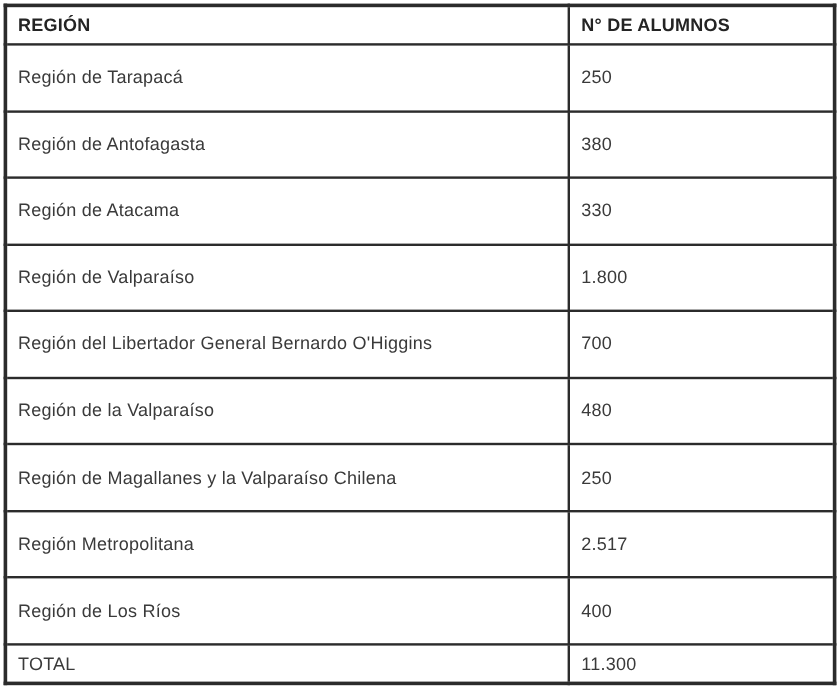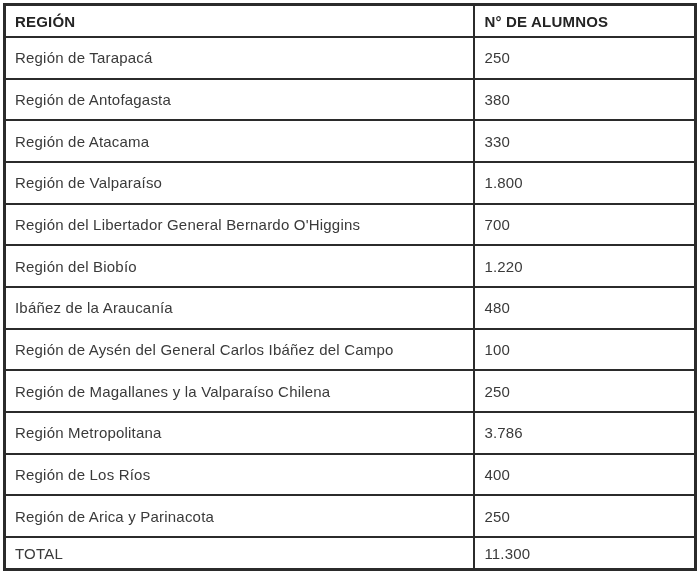--- a/index.html
+++ b/index.html
@@ -80,46 +80,34 @@
         </tr>
         <tr>
           <td>Región de Valparaíso</td>
           <td>1.800</td>
         </tr>
         <tr>
           <td>Región del Libertador General Bernardo O'Higgins</td>
           <td>700</td>
         </tr>
         <tr>
-          <td>Región del Biobío</td>
-          <td>1.220</td>
-        </tr>
-        <tr>
-          <td>Ibáñez de la Araucanía</td>
+          <td>Región de la Valparaíso</td>
           <td>480</td>
-        </tr>
-        <tr>
-          <td>Región de Aysén del General Carlos Ibáñez del Campo</td>
-          <td>100</td>
         </tr>
         <tr>
           <td>Región de Magallanes y la Valparaíso Chilena</td>
           <td>250</td>
         </tr>
         <tr>
           <td>Región Metropolitana</td>
-          <td>3.786</td>
+          <td>2.517</td>
         </tr>
         <tr>
           <td>Región de Los Ríos</td>
           <td>400</td>
-        </tr>
-        <tr>
-          <td>Región de Arica y Parinacota</td>
-          <td>250</td>
         </tr>
       </tbody>
     <tfoot>
       <tr>
         <td>TOTAL</td>
         <td>11.300</td>
       </tr>
     </tfoot>
   </table>
 </div>

